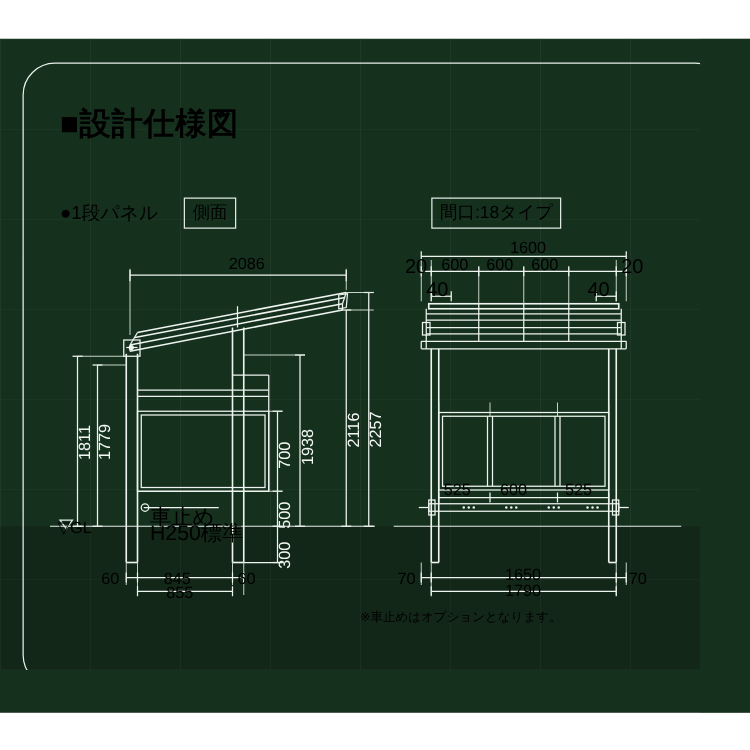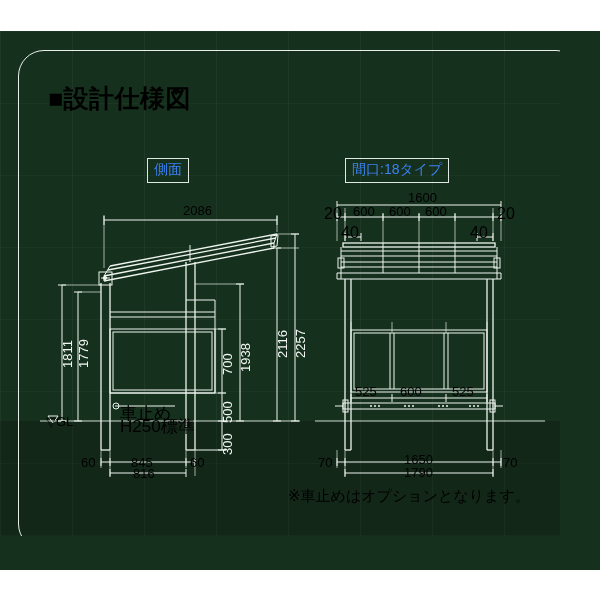--- a/index.html
+++ b/index.html
@@ -41,26 +41,26 @@
   .vtxt{position:absolute;color:#f2f7f3;white-space:nowrap;
         transform:rotate(-90deg);transform-origin:0 0;}
 
   
   #title{
     left:48px;top:82px;font-size:25px;font-weight:bold;letter-spacing:.5px;
   }
   #subtitle{left:203px;top:90px;font-size:15px;}
   #panelLabel{left:48px;top:161px;font-size:15px;}
   .boxlabel{
-    position:absolute;border:1px solid #dfe9e1;color:#3b82f6;
+    position:absolute;border:1px solid #dfe9e1;color:#000000;
     font-size:14px;padding:2px 6px 3px 6px;white-space:nowrap;
   }
   #sideBox{left:147px;top:158px;}
   #frontBox{left:345px;top:158px;}
-  #footnote{left:288px;top:487px;font-size:15px;text-align:right;}
+  #footnote{left:288px;top:487px;font-size:10px;text-align:right;}
 
   
   .dim{font-size:13px;}
   .dim-s{font-size:16px;}
   .note{font-size:17px;line-height:14px;}
 
   svg{position:absolute;left:0;top:0;overflow:visible;}
   .ln{stroke:#eef4ef;fill:none;}
   .ln1{stroke-width:1;}
   .ln12{stroke-width:1.3;}
@@ -79,20 +79,21 @@
       <rect x="0" y="390" width="600" height="149" fill="rgba(0,0,0,0.17)"></rect>
     </svg>
 
     <div id="frame"></div>
     <div id="framemask"></div>
     <div id="framemask2"></div>
   </div>
 
   <div class="txt" id="title">■設計仕様図</div>
 
+  <div class="txt" id="panelLabel">●1段パネル</div>
   <div class="boxlabel" id="sideBox">側面</div>
   <div class="boxlabel" id="frontBox">間口:18タイプ</div>
 
   <div class="txt" id="footnote">※車止めはオプションとなります。</div>
 
   <svg width="600" height="600">
 
     <line class="gl" x1="40" y1="421" x2="300" y2="421"></line>
 
     <g class="ln ln12">
@@ -245,21 +246,21 @@
   <div class="vtxt dim" style="left:220px;top:375px;">700</div>
   <div class="vtxt dim" style="left:220px;top:423px;">500</div>
   <div class="vtxt dim" style="left:238px;top:372px;">1938</div>
   <div class="vtxt dim" style="left:275px;top:358px;">2116</div>
   <div class="vtxt dim" style="left:293px;top:358px;">2257</div>
   <div class="vtxt dim" style="left:220px;top:455px;">300</div>
 
   <div class="txt dim" style="left:81px;top:455px;">60</div>
   <div class="txt dim" style="left:131px;top:455px;text-align:center;">845</div>
   <div class="txt dim" style="left:190px;top:455px;">60</div>
-  <div class="txt dim" style="left:133px;top:466px;">816</div>
+  <div class="txt dim" style="left:133px;top:466px;">855</div>
 
   <div class="txt dim" style="left:46px;top:414px;">▽GL</div>
   <div class="txt note" style="left:120px;top:407px;">車止め</div>
   <div class="txt note" style="left:120px;top:420px;">H250標準</div>
 
   <svg width="600" height="600">
 
     <line class="gl" x1="315" y1="421" x2="545" y2="421"></line>
 
     <g class="ln ln12">

